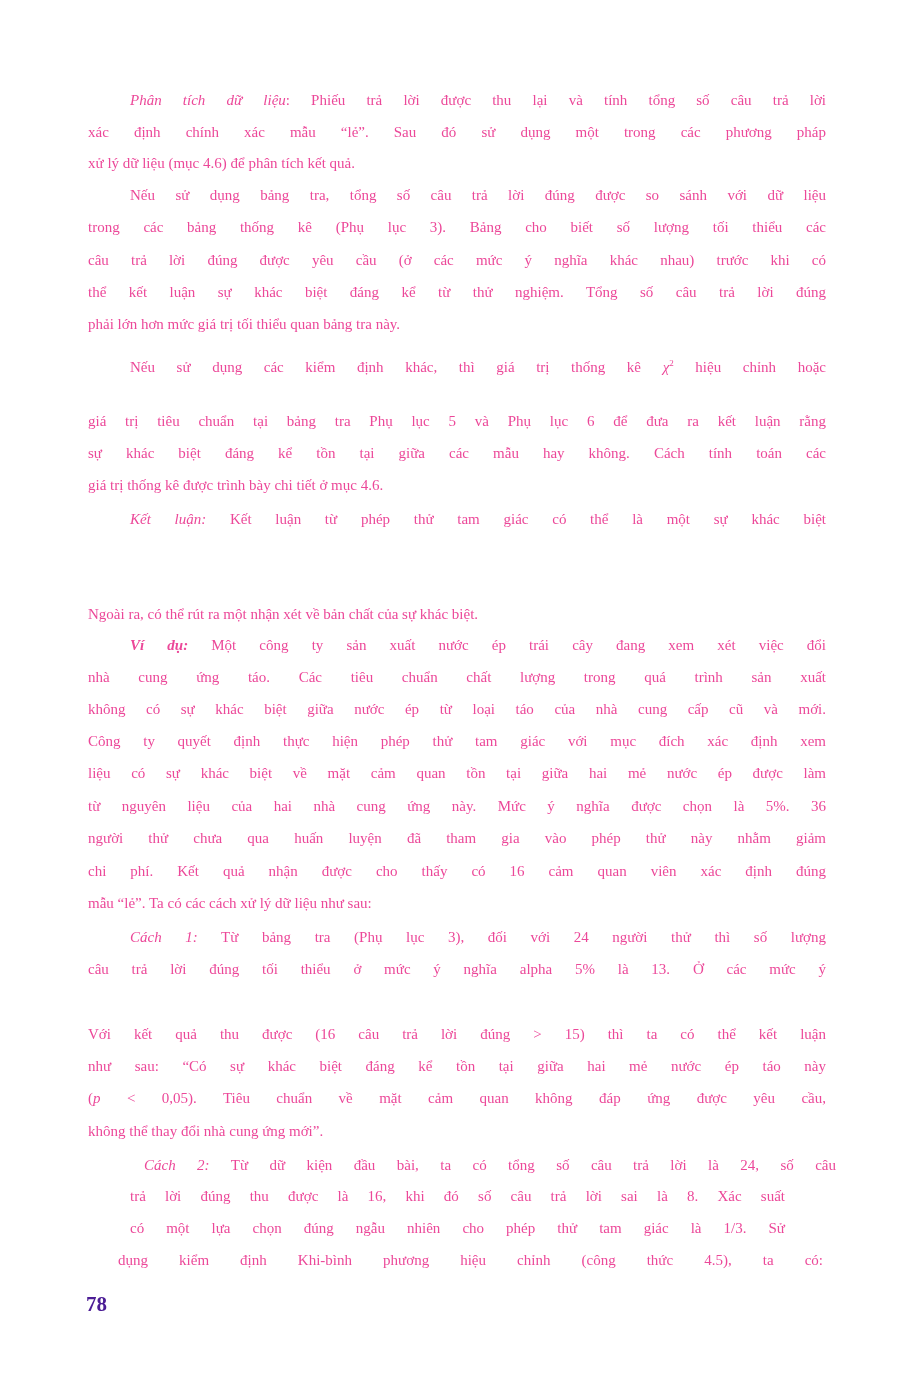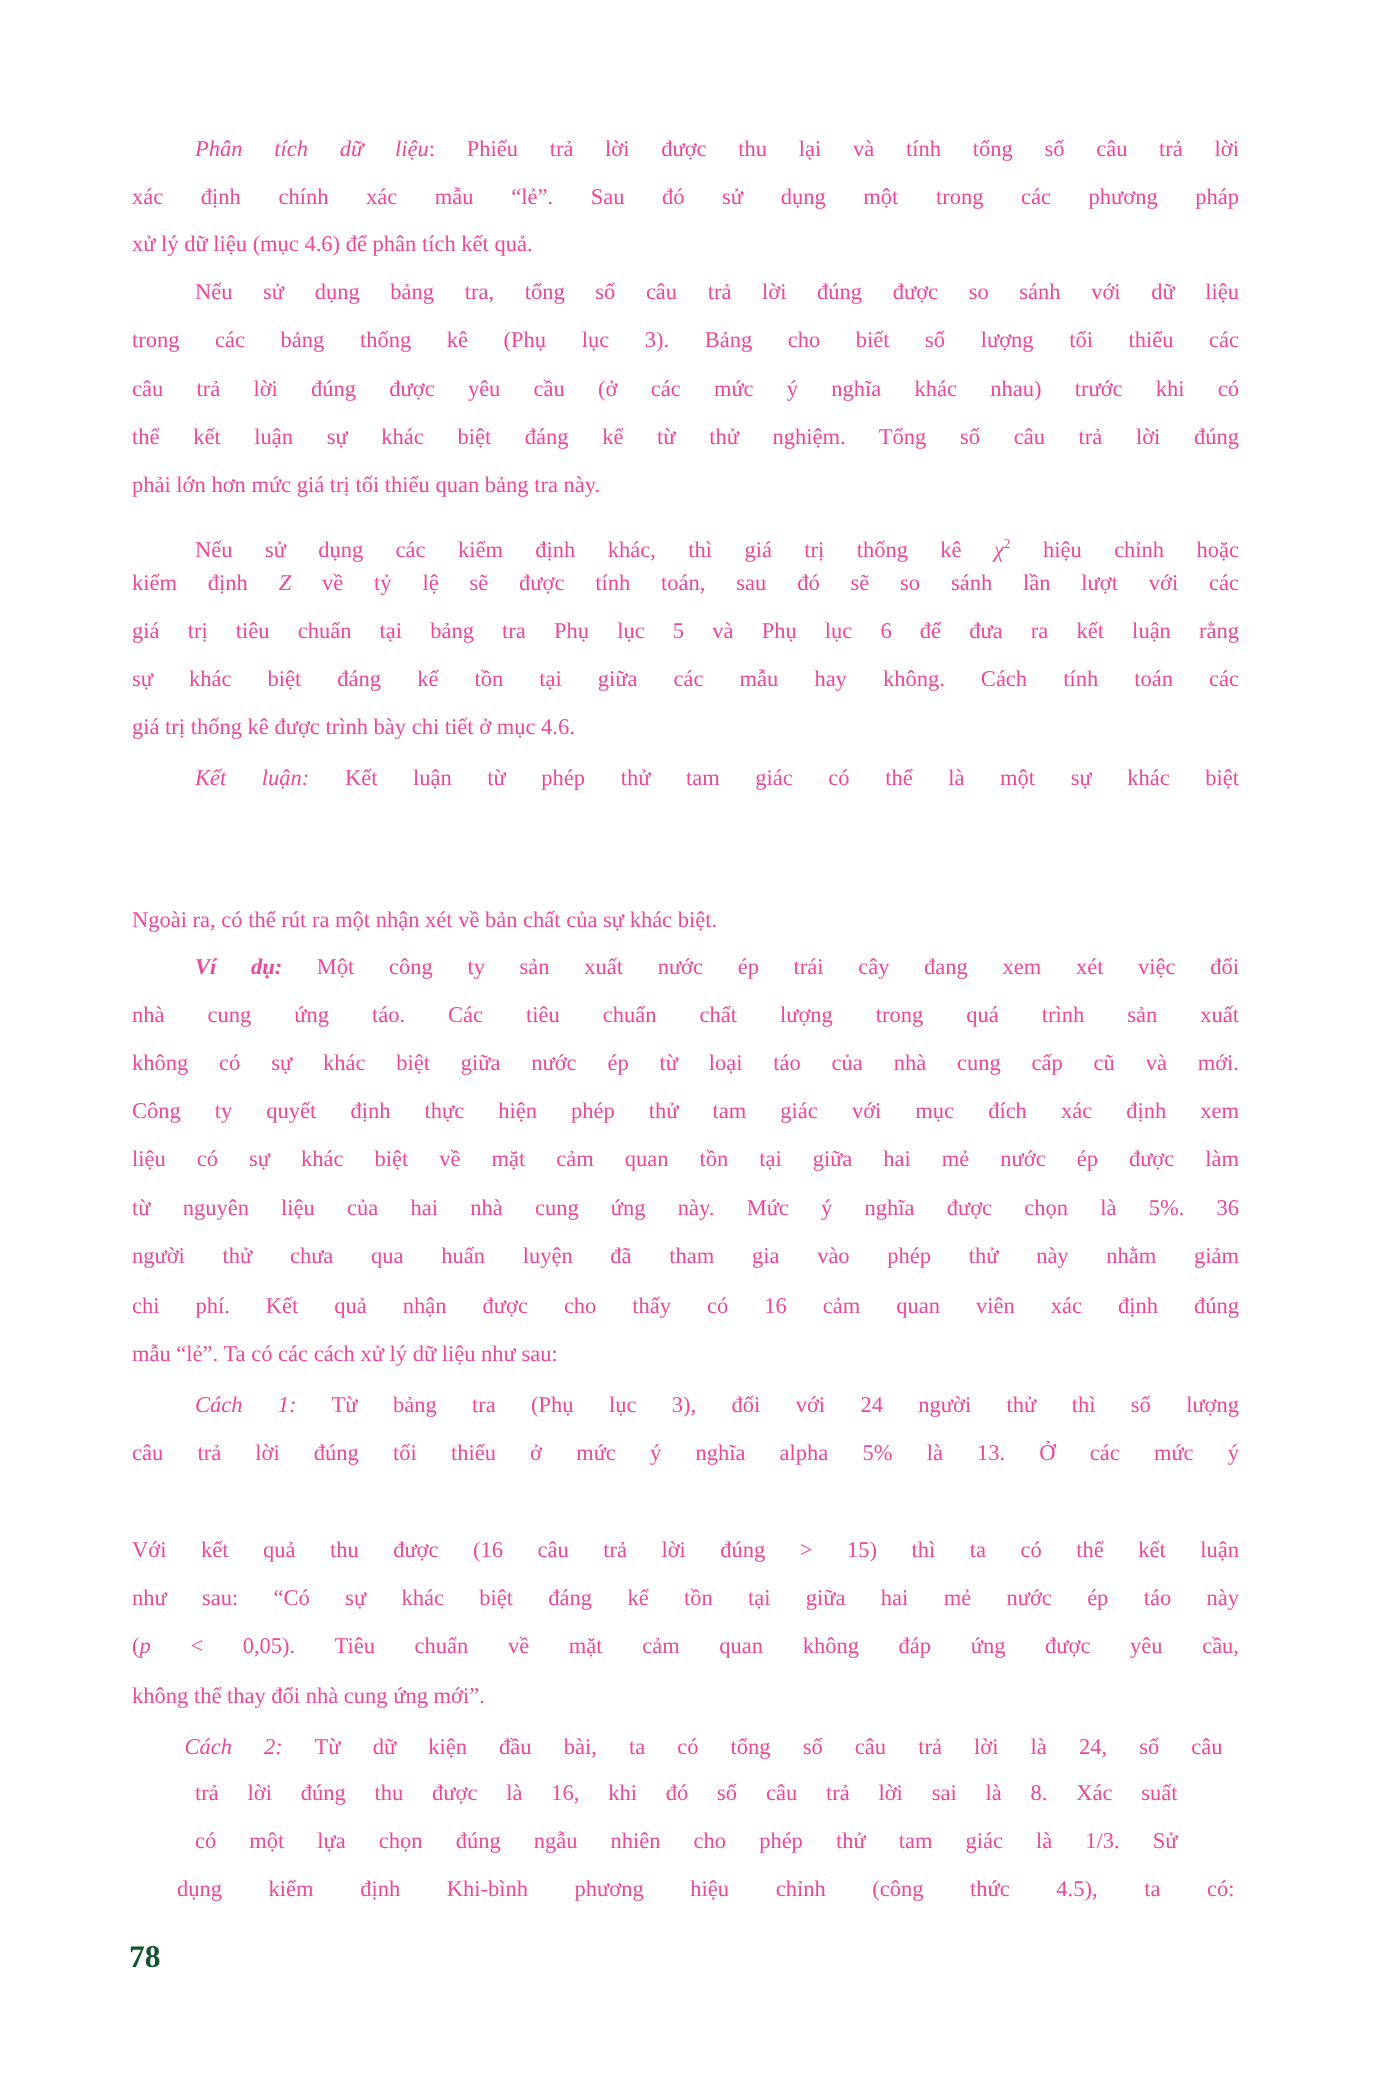--- a/index.html
+++ b/index.html
@@ -12,48 +12,47 @@
     font-family: "Liberation Serif", "DejaVu Serif", serif;
     font-size: 15px;
     line-height: 32px;
     color: #ec4899;
     white-space: nowrap;
     text-align: justify;
     text-align-last: justify;
   }
   .line.last { text-align-last: left; }
   .line.indent { left: 130px; width: 696px; }
-  .line.c2 { left: 123px; width: 692px; }
+  .line.c2 { left: 144px; width: 692px; }
   .line.c2b { left: 100px; width: 720px; text-align-last: center; }
   .it { font-style: italic; }
   .bi { font-style: italic; font-weight: bold; }
   .sup { font-size: 60%; vertical-align: super; line-height: 0; }
   .page-number {
     position: absolute; left: 86px; top: 1292px;
     font-family: "Liberation Serif", "DejaVu Serif", serif;
-    font-size: 21px; font-weight: bold; color: #14532d;
+    font-size: 21px; font-weight: bold; color: #4c1d95;
   }
 </style>
 </head>
 <body>
 
 <div class="page">
 
   <div class="line indent" style="top:84px"><span class="it">Phân tích dữ liệu</span><span>:</span><span> Phiếu trả lời được thu lại và tính tổng số câu trả lời</span></div>
   <div class="line" style="top:116px">xác định chính xác mẫu “lẻ”. Sau đó sử dụng một trong các phương pháp</div>
   <div class="line last" style="top:147px">xử lý dữ liệu (mục 4.6) để phân tích kết quả.</div>
 
   <div class="line indent" style="top:179px">Nếu sử dụng bảng tra, tổng số câu trả lời đúng được so sánh với dữ liệu</div>
   <div class="line" style="top:211px">trong các bảng thống kê (Phụ lục 3). Bảng cho biết số lượng tối thiểu các</div>
   <div class="line" style="top:244px">câu trả lời đúng được yêu cầu (ở các mức ý nghĩa khác nhau) trước khi có</div>
   <div class="line" style="top:276px">thể kết luận sự khác biệt đáng kể từ thử nghiệm. Tổng số câu trả lời đúng</div>
   <div class="line last" style="top:308px">phải lớn hơn mức giá trị tối thiểu quan bảng tra này.</div>
 
   <div class="line indent" style="top:351px"><span>Nếu sử dụng các kiểm định khác, thì giá trị thống kê </span><span class="it">χ</span><span class="sup">2</span><span> hiệu chỉnh hoặc</span></div>
-  <div class="line" style="top:373px"><span>kiểm định </span><span class="it">Z</span><span> về tỷ lệ sẽ được tính toán, sau đó sẽ so sánh lần lượt với các</span></div>
   <div class="line" style="top:405px">giá trị tiêu chuẩn tại bảng tra Phụ lục 5 và Phụ lục 6 để đưa ra kết luận rằng</div>
   <div class="line" style="top:437px">sự khác biệt đáng kể tồn tại giữa các mẫu hay không. Cách tính toán các</div>
   <div class="line last" style="top:469px">giá trị thống kê được trình bày chi tiết ở mục 4.6.</div>
 
   <div class="line indent" style="top:503px"><span class="it">Kết luận:</span><span> Kết luận từ phép thử tam giác có thể là một sự khác biệt</span></div>
   <div class="line last" style="top:598px">Ngoài ra, có thể rút ra một nhận xét về bản chất của sự khác biệt.</div>
 
   <div class="line indent" style="top:629px"><span class="bi">Ví dụ:</span><span> Một công ty sản xuất nước ép trái cây đang xem xét việc đổi</span></div>
   <div class="line" style="top:661px">nhà cung ứng táo. Các tiêu chuẩn chất lượng trong quá trình sản xuất</div>
   <div class="line" style="top:693px">không có sự khác biệt giữa nước ép từ loại táo của nhà cung cấp cũ và mới.</div>

